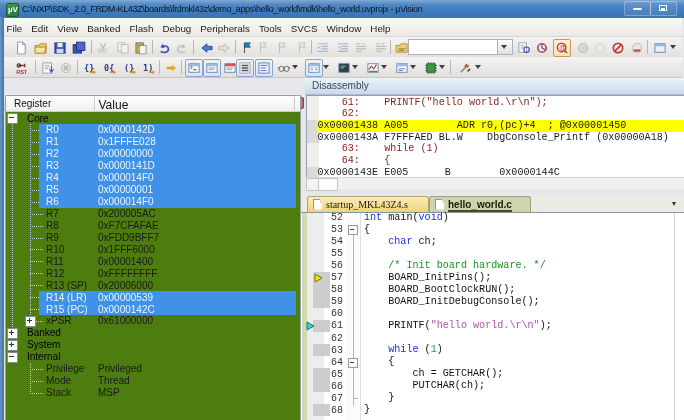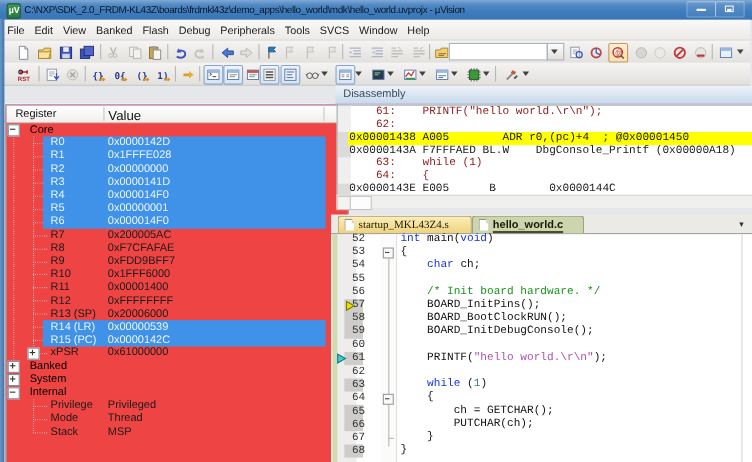--- a/index.html
+++ b/index.html
@@ -23,21 +23,21 @@
 .ico{position:absolute;top:2px;width:16px;height:16px;}
 .ico svg{position:absolute;left:0;top:0;transform:scale(0.85);transform-origin:50% 50%;}
 .boxed{border:1px solid #88a6cc;background:linear-gradient(#eef3fa,#d8e4f2);border-radius:2px;margin-top:-1px;}
 .boxedo{border:1px solid #c89858;background:linear-gradient(#fdf0d8,#f8dfae);border-radius:2px;margin-top:-1px;}
 
 #regpanel{position:absolute;left:4px;top:78px;width:296px;height:342px;}
 #regcap{position:absolute;left:0;top:16px;width:296px;height:16px;background:linear-gradient(#eef3fa,#d2e0ef 70%,#c9d9ec);border-bottom:1px solid #aebccd;font-family:Liberation Serif, serif;}
 #regcap .cap{position:absolute;left:6px;top:2px;font-size:10px;color:#3a4a5c;}
 #regclose{position:absolute;left:288px;top:2.5px;width:10px;height:10px;background:#cc6a66;border:1px solid #8e3a36;border-radius:2px;}
 #regclose:after{content:"\2715";position:absolute;left:2px;top:-0.5px;font-size:7px;color:#fff;}
-#regbody{position:absolute;left:1px;top:17px;width:294px;height:325px;background:#ef4444;border:1px solid #98a0ac;border-bottom:none;padding-left:16px;}
+#regbody{position:absolute;left:1px;top:17px;width:294px;height:325px;background:#4d7c0f;border:1px solid #98a0ac;border-bottom:none;}
 #reghdr{position:absolute;left:0;top:0;width:100%;height:15px;background:linear-gradient(#ffffff,#f0efed);border-bottom:1px solid #cfcdc9;}
 #reghdr .c1{position:absolute;left:8px;top:2px;font-size:10px;color:#111;}
 #reghdr .c2{position:absolute;left:92.5px;top:2px;font-size:12px;color:#111;}
 #reghdr .d1{position:absolute;left:88px;top:1px;width:1px;height:13px;background:#c9c7c3;}
 #reghdr .d2{position:absolute;left:288px;top:1px;width:1px;height:13px;background:#c9c7c3;}
 #regrows{position:absolute;left:0;top:16px;width:100%;}
 .rrow{position:relative;height:11.95px;font-size:10px;white-space:nowrap;}
 .rrow .nm{position:absolute;top:0.5px;}
 .rrow .vl{position:absolute;left:92px;top:0.5px;}
 .lvl0 .nm{left:21px;}
@@ -68,21 +68,21 @@
 #tab2{left:128px;width:100px;background:#cdd5ae;border-color:#9aa37e;}
 .tab .ticon2{position:absolute;left:5px;top:1.5px;width:9px;height:11px;background:#fdfdfd;border:1px solid #98948a;clip-path:polygon(0 0,6px 0,9px 3px,9px 11px,0 11px);}
 .tab .ticon2:after{content:"";position:absolute;right:0;top:0;width:3px;height:3px;background:#d8d4ca;}
 .tab .tlabel{position:absolute;left:18px;top:2px;font-size:10px;color:#1a1a00;}
 #tab2 .tlabel{font-weight:bold;border-bottom:2px solid #4a4a28;padding-bottom:0px;}
 #tabarrow{position:absolute;right:8px;top:4px;font-size:8px;color:#333;}
 
 #editor{position:absolute;left:301px;top:213px;width:383px;height:207px;background:#fff;}
 #edgreen{position:absolute;left:1px;top:0;width:5px;height:207px;background:#cfdcb2;}
 #edmargin{position:absolute;left:6px;top:0;width:17px;height:207px;background:#eeedec;}
-#ednums{position:absolute;left:11px;top:0;width:22px;height:207px;}
+#ednums{position:absolute;left:22px;top:0;width:22px;height:207px;}
 #edfold{position:absolute;left:45px;top:0;width:14px;height:207px;background:#fbfbfa;border-right:1px solid #e2e0dc;}
 #edcode{position:absolute;left:63px;top:-1.5px;font-family:"Liberation Mono",monospace;font-size:10.1px;line-height:12.05px;white-space:pre;color:#111;}
 .eln{position:absolute;width:20px;text-align:right;font-family:"Liberation Mono",monospace;font-size:10px;color:#333;}
 .mblock{position:absolute;left:6px;width:17px;background:#cecdcb;}
 .kw{color:#1635d6;}
 .cm{color:#17941c;}
 .str{color:#b052b0;}
 .num{color:#2e8b6e;}
 </style>
 </head>

